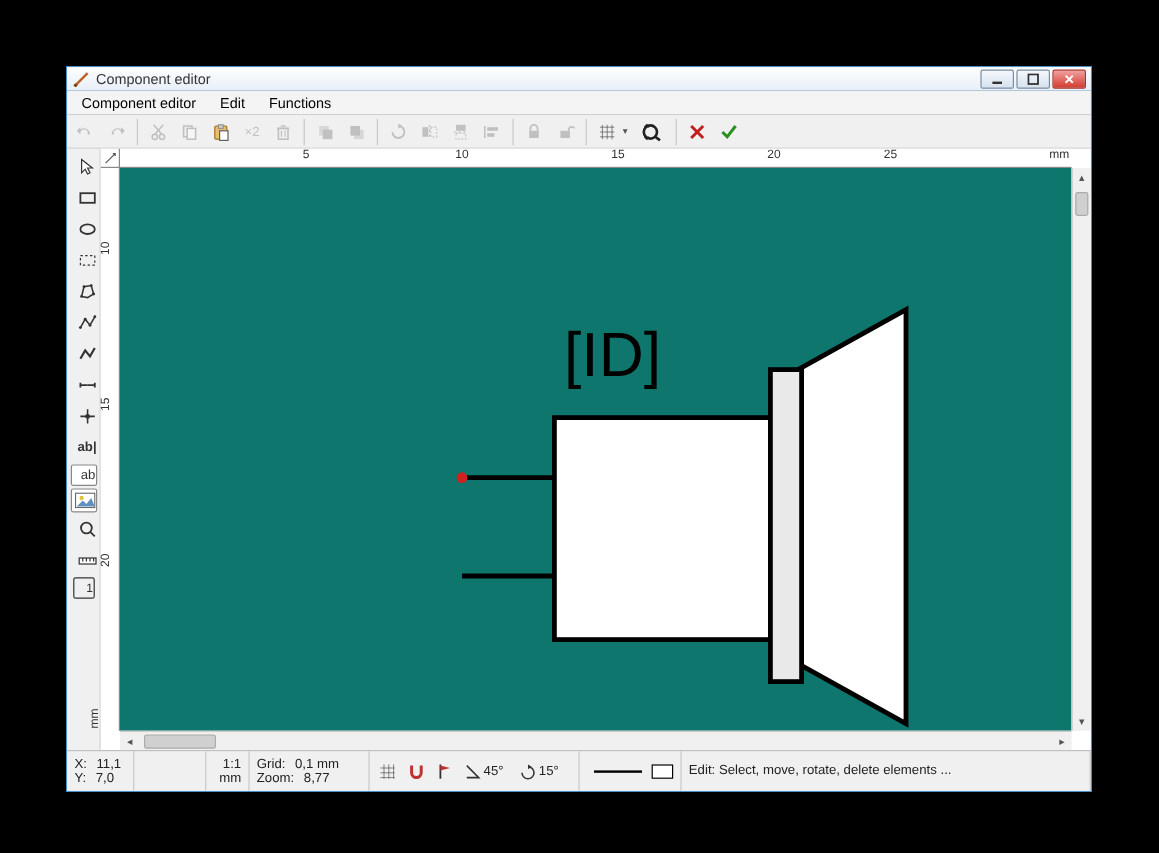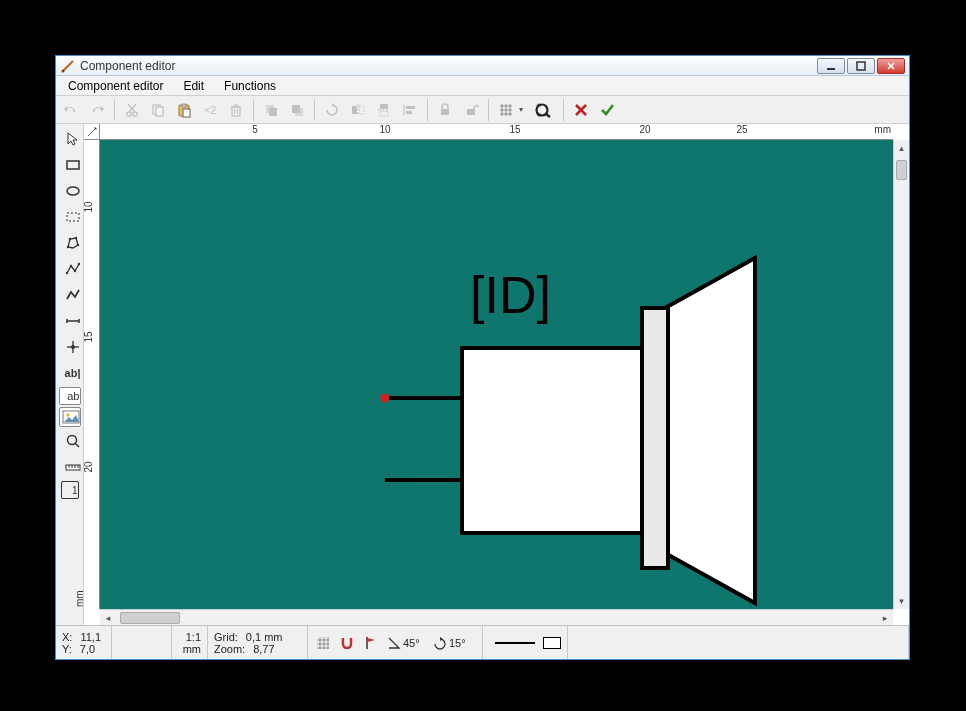--- a/index.html
+++ b/index.html
@@ -539,15 +539,16 @@
             <path d="M7 1 L7 5 L10 3 Z" fill="#333"></path>
           </svg>
         <span>15°</span>
       </div>
     </div>
     <div class="panel icons">
       <div class="swatch-line"></div>
       <div class="swatch-fill"></div>
     </div>
     <div class="panel hint">
+      <div>Edit: Select, move, rotate, delete elements ...</div>
     </div>
   </div>
 </div>
 
 </body></html>

